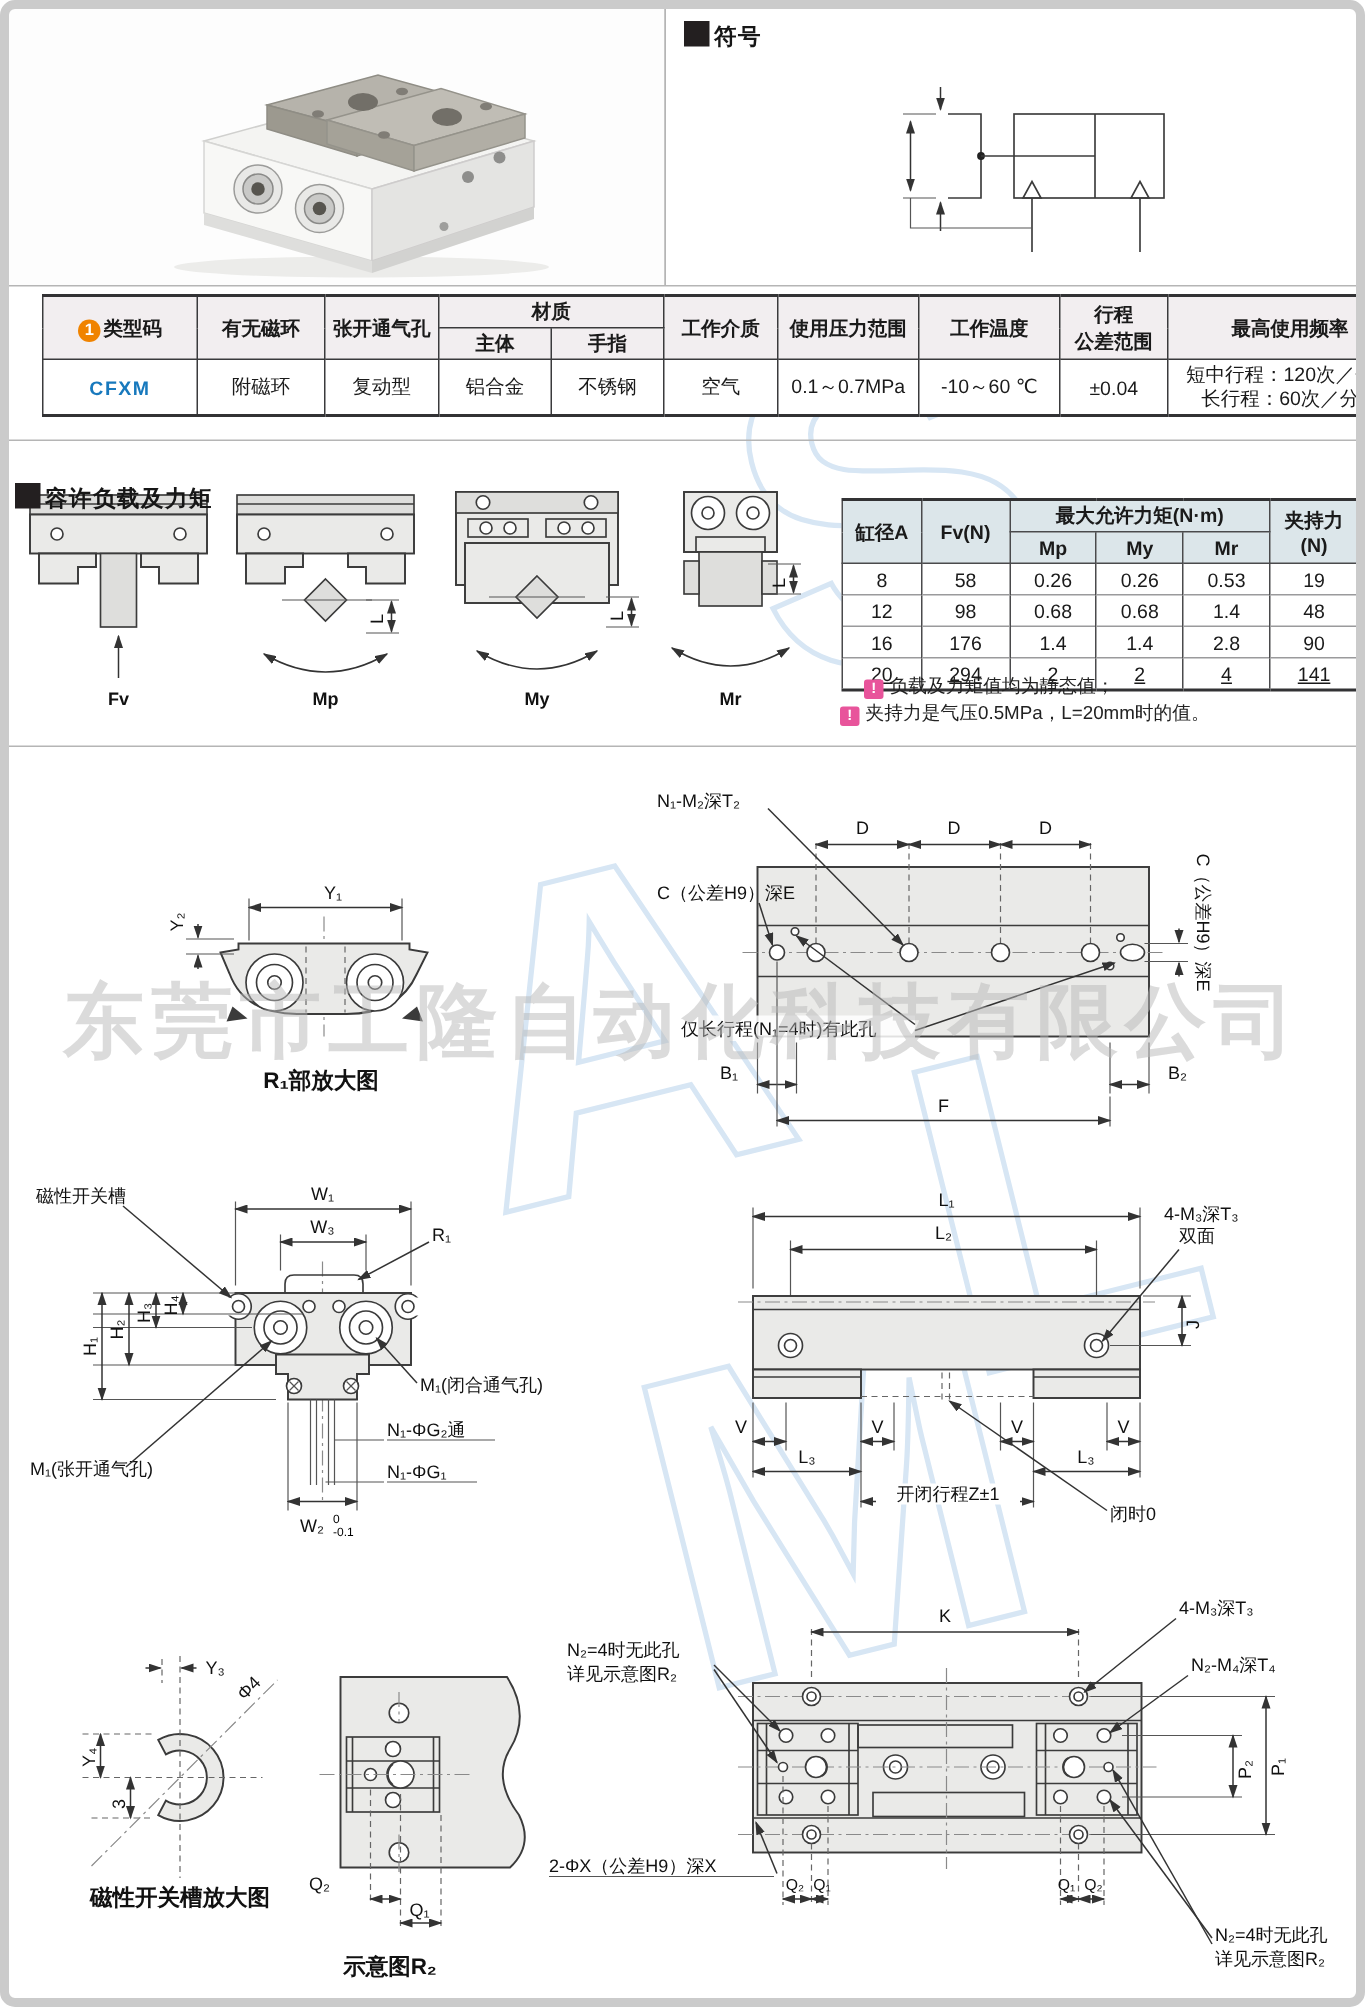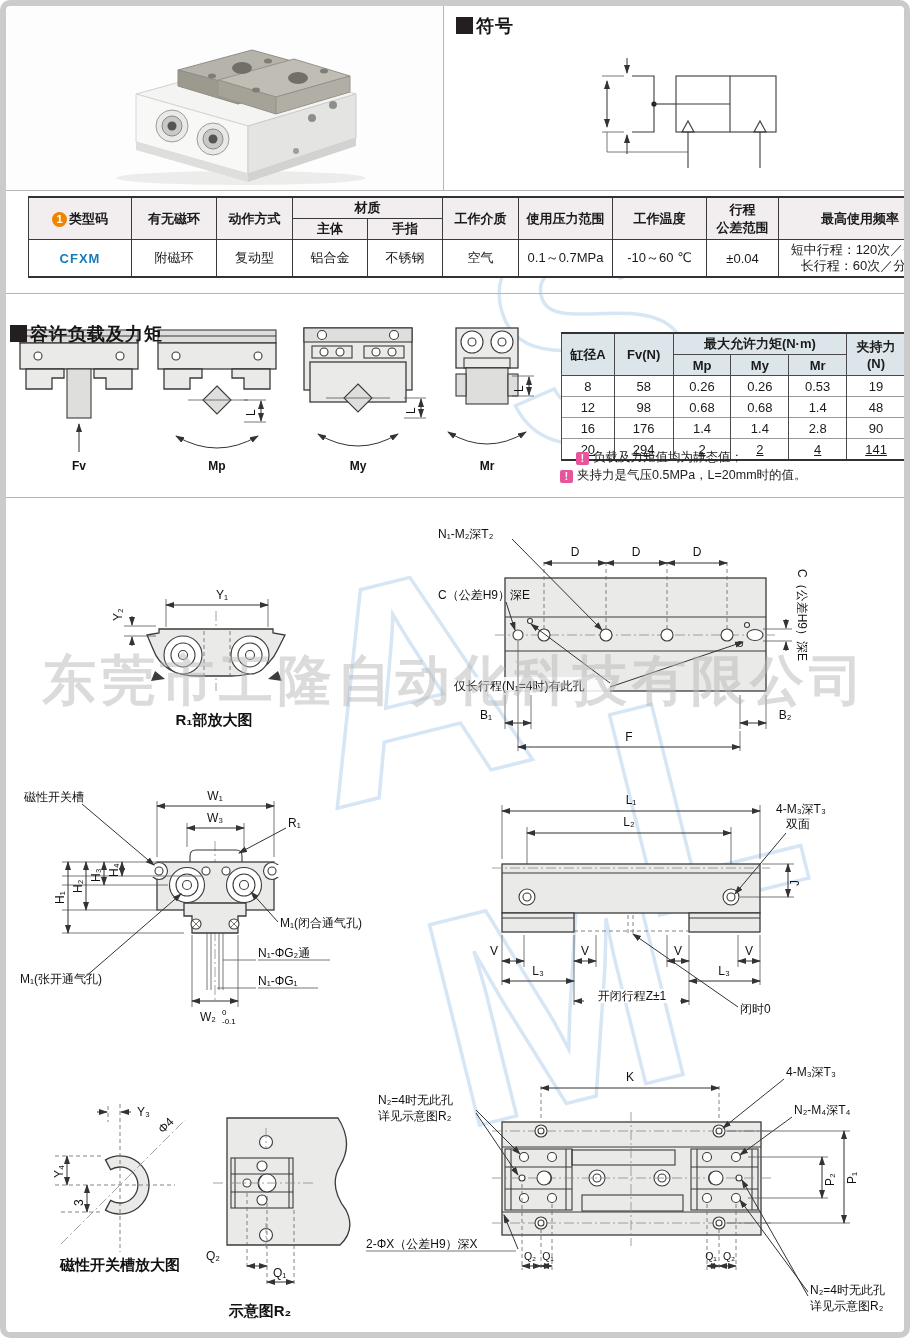--- a/index.html
+++ b/index.html
@@ -1,20 +1,20 @@
 <!DOCTYPE html>
 <html><head>
 <meta charset="utf-8">
 <style>
   html,body{margin:0;padding:0;background:#fff;font-family:"Liberation Sans","DejaVu Sans",sans-serif;color:#1a1a1a;}
   .page{position:relative;width:910px;height:1338px;background:#fff;overflow:hidden;}
   .frame{position:absolute;inset:0;border:6px solid #cbcbcb;border-radius:10px;pointer-events:none;z-index:30;}
   .vdiv{position:absolute;left:443px;top:6px;height:184px;width:1px;background:#b5b5b5;z-index:4;}
   .hr{position:absolute;left:6px;right:6px;height:1px;background:#b5b5b5;z-index:4;}
-  .sec-title{position:absolute;font-size:18px;font-weight:bold;color:#161616;z-index:5;letter-spacing:1px;}
+  .sec-title{position:absolute;font-size:15px;font-weight:bold;color:#161616;z-index:5;letter-spacing:1px;}
   .sq{display:inline-block;width:17px;height:17px;background:#231f20;margin-right:3px;vertical-align:-2px;}
   
   .spec{position:absolute;left:28px;top:196px;width:853px;border-collapse:collapse;table-layout:fixed;font-size:13px;z-index:5;background:#fff;}
   .spec th,.spec td{border:1px solid #3a3a3c;text-align:center;vertical-align:middle;padding:0 2px;}
   .spec th{background:#f2eef0;font-weight:bold;height:20px;}
   .spec td{height:36px;background:#fff;}
   .spec .top2{border-top:2px solid #323234;}
   .spec .bot2{border-bottom:2px solid #323234;}
   .code{color:#1879bd;font-weight:bold;letter-spacing:1px;}
   .freqcell{text-align:left;padding-left:8px;line-height:16px;}
@@ -136,21 +136,21 @@
       <col style="width:76px">
         <col style="width:94px">
         <col style="width:94px">
         <col style="width:72px">
         <col style="width:163px">
     </colgroup>
     <tbody>
         <tr>
       <th rowspan="2" class="top2"><span class="badge">1</span><span>类型码</span></th>
       <th rowspan="2" class="top2">有无磁环</th>
-      <th rowspan="2" class="top2">动作方式</th>
+      <th rowspan="2" class="top2">张开通气孔</th>
       <th colspan="2" class="top2">材质</th>
       <th rowspan="2" class="top2">工作介质</th>
       <th rowspan="2" class="top2">使用压力范围</th>
       <th rowspan="2" class="top2">工作温度</th>
       <th rowspan="2" class="top2">
             <div>行程</div>
             <div>公差范围</div>
           </th>
       <th rowspan="2" class="top2">最高使用频率</th>
     </tr>

